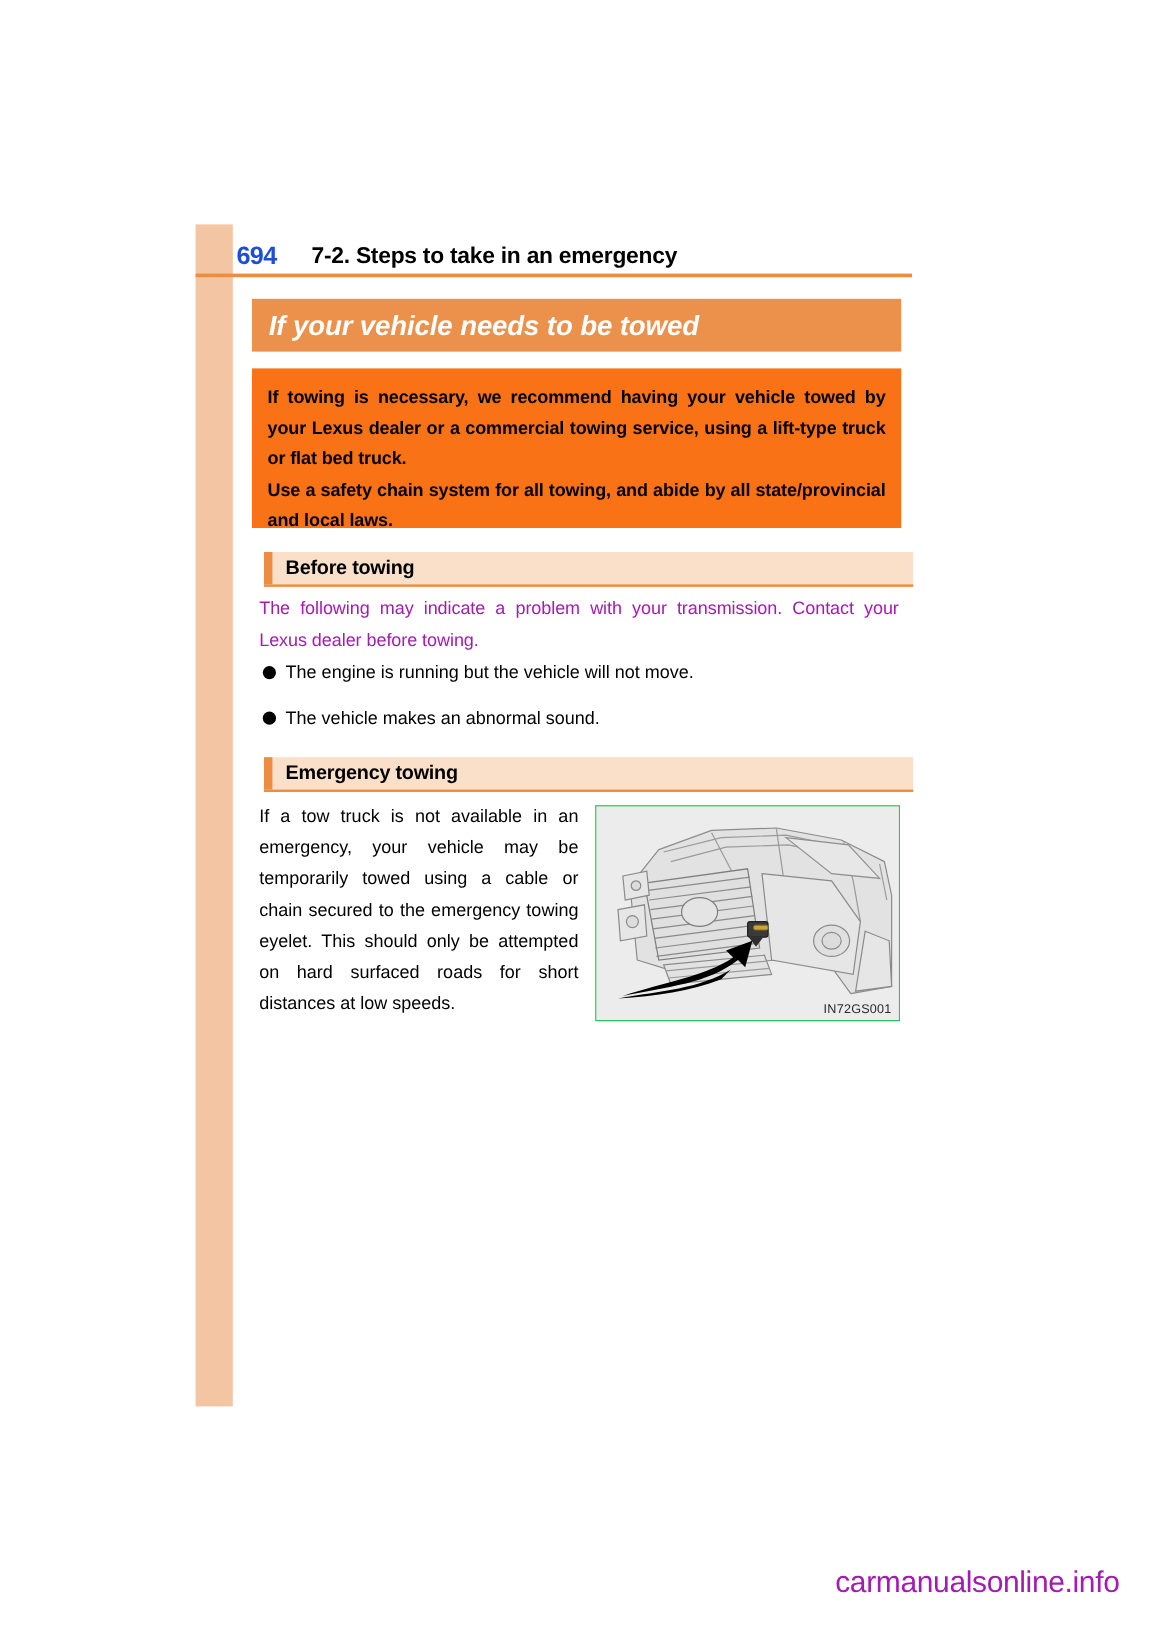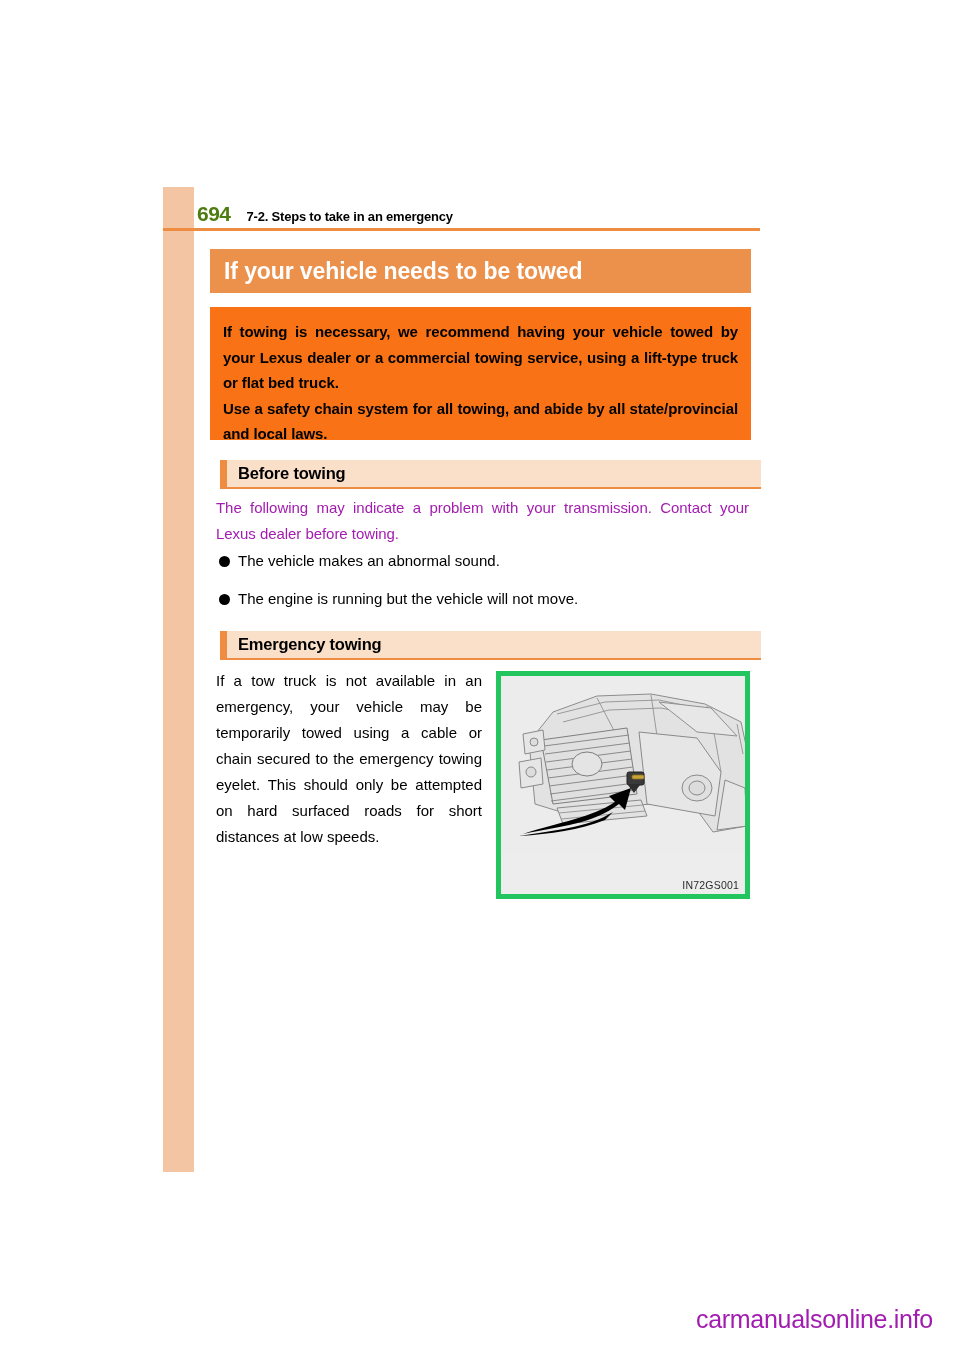--- a/index.html
+++ b/index.html
@@ -36,31 +36,31 @@
     left: 194px;
     top: 190px;
     width: 566px;
     height: 34px;
     display: flex;
     align-items: flex-end;
   }
   .page-number {
     font-size: 21px;
     font-weight: bold;
-    color: #4d7c0f;
+    color: #1d4ed8;
     letter-spacing: -0.5px;
     line-height: 1;
     margin-left: 3px;
   }
   .runhead-title {
-    font-size: 13px;
+    font-size: 19px;
     font-weight: bold;
     color: #000000;
     line-height: 1;
-    margin-left: 16px;
+    margin-left: 29px;
     margin-bottom: 1px;
     letter-spacing: -0.2px;
   }
   .head-rule {
     position: absolute;
     left: 163px;
     top: 228px;
     width: 597px;
     height: 3px;
     background: #EE8C42;
@@ -76,20 +76,21 @@
     background: #EB914C;
     display: flex;
     align-items: center;
   }
   .title-bar-text {
     color: #ffffff;
     font-size: 23px;
     font-weight: bold;
     letter-spacing: -0.1px;
     margin-left: 14px;
+    font-style: italic;
   }
 
   
   .gray-box {
     position: absolute;
     left: 210px;
     top: 307px;
     width: 541px;
     height: 133px;
     background: #f97316;
@@ -186,22 +187,22 @@
     line-height: 26px;
   }
   #emergency-col p { margin: 0; }
 
   
   .figure {
     position: absolute;
     left: 496px;
     top: 671px;
     width: 254px;
-    height: 228px;
-    border: 5px solid #22c55e;
+    height: 180px;
+    border: 1px solid #22c55e;
     background: #EDEDED;
     box-sizing: border-box;
     overflow: hidden;
   }
   .figure svg { display: block; }
   .fig-code {
     position: absolute;
     right: 6px;
     bottom: 3px;
     font-size: 10.5px;
@@ -246,25 +247,25 @@
   <div class="section-head" id="sec-before">
     <span class="accent"></span>
     <span class="section-head-text">Before towing</span>
   </div>
 
   <div class="body-block" id="before-para">The following may indicate a problem with your transmission. Contact your Lexus dealer before towing.</div>
 
   <div class="bullet-list">
     <div class="bullet-row">
       <span class="bullet-dot"></span>
-      <span>The vehicle makes an abnormal sound.</span>
+      <span>The engine is running but the vehicle will not move.</span>
     </div>
     <div class="bullet-row">
       <span class="bullet-dot"></span>
-      <span>The engine is running but the vehicle will not move.</span>
+      <span>The vehicle makes an abnormal sound.</span>
     </div>
   </div>
 
   <div class="section-head" id="sec-emergency">
     <span class="accent"></span>
     <span class="section-head-text">Emergency towing</span>
   </div>
 
   <div id="emergency-col">
     <p>If a tow truck is not available in an emergency, your vehicle may be temporarily towed using a cable or chain secured to the emergency towing eyelet. This should only be attempted on hard surfaced roads for short distances at low speeds.</p>

